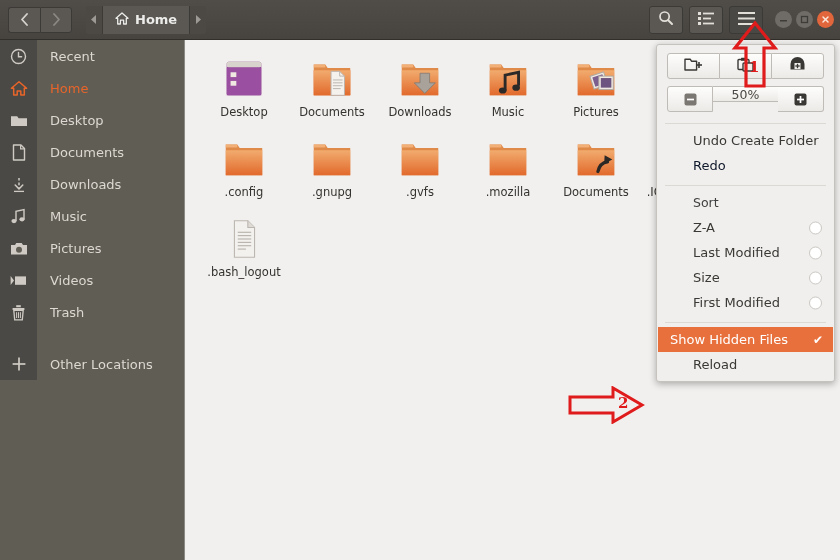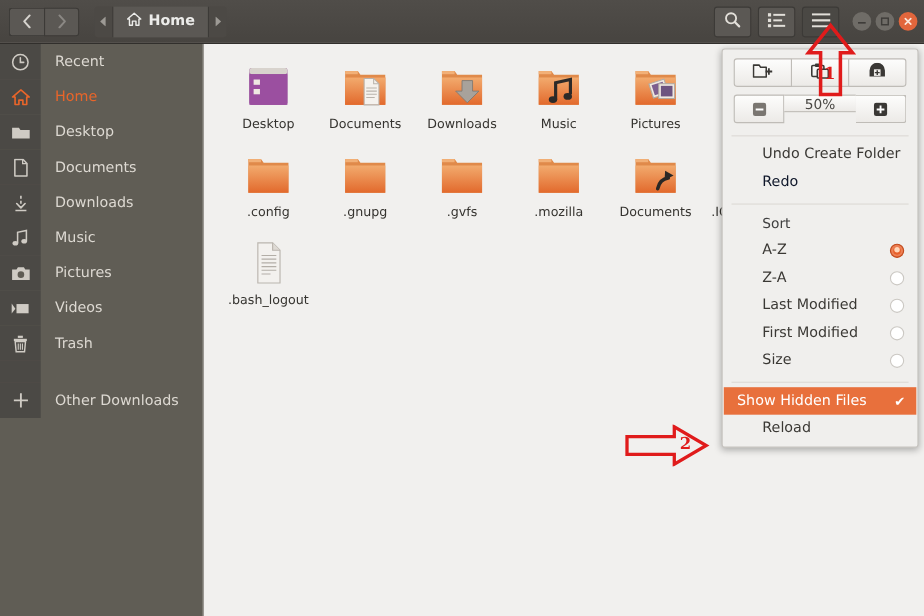--- a/index.html
+++ b/index.html
@@ -368,21 +368,21 @@
         <div class="sicon"></div>
       </div>
 
     <div class="side-item">
       <div class="sicon">
         <svg width="16" height="16" viewBox="0 0 16 16">
             <line x1="8" y1="1.6" x2="8" y2="14.4" stroke="#cfcbc4" stroke-width="1.7"></line>
             <line x1="1.6" y1="8" x2="14.4" y2="8" stroke="#cfcbc4" stroke-width="1.7"></line>
           </svg>
       </div>
-      <div class="slabel">Other Downloads</div>
+      <div class="slabel">Other Locations</div>
     </div>
   </div>
 
   <div class="filearea">
     <div class="filegrid">
 
       <div class="fileitem">
         <div class="fileicon">
           <svg width="50" height="48" viewBox="0 0 50 48">
             <rect x="7" y="6" width="36" height="35" rx="2" fill="#8b3f8e"></rect>
@@ -725,37 +725,33 @@
     <div class="m-sep"></div>
 
     <div class="m-item">Undo Create Folder</div>
     <div class="m-item disabled">Redo</div>
 
     <div class="m-sep"></div>
 
     <div class="m-item heading">Sort</div>
 
     <div class="m-item">
-      <span>A-Z</span>
-      <span class="m-radio on"></span>
-    </div>
-    <div class="m-item">
       <span>Z-A</span>
       <span class="m-radio"></span>
     </div>
     <div class="m-item">
       <span>Last Modified</span>
       <span class="m-radio"></span>
     </div>
     <div class="m-item">
+      <span>Size</span>
+      <span class="m-radio"></span>
+    </div>
+    <div class="m-item">
       <span>First Modified</span>
-      <span class="m-radio"></span>
-    </div>
-    <div class="m-item">
-      <span>Size</span>
       <span class="m-radio"></span>
     </div>
 
     <div class="m-sep"></div>
 
     <div class="m-item hl">
       <span>Show Hidden Files</span>
       <span class="m-check">✔</span>
     </div>
     <div class="m-item">Reload</div>

